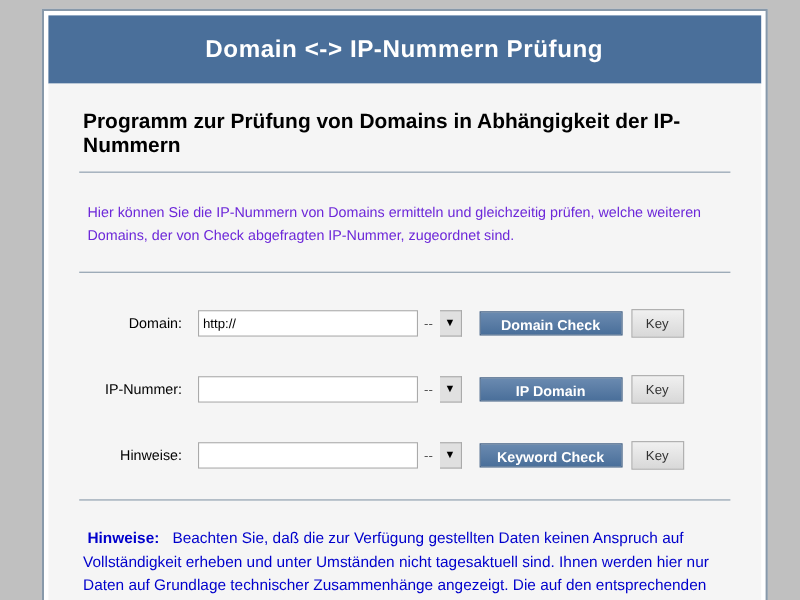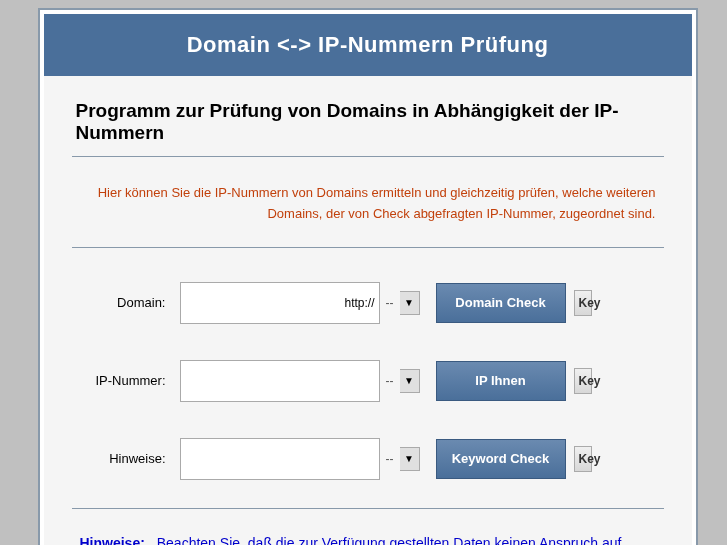--- a/index.html
+++ b/index.html
@@ -51,24 +51,23 @@
     }
 
     .divider {
       border: none;
       border-top: 1px solid #8899aa;
       margin: 8px 0 14px 0;
     }
 
     .description {
       font-size: 13px;
-      color: #c2410c;
+      color: #6d28d9;
       line-height: 1.6;
       margin-bottom: 18px;
-      text-align: right;
     }
 
     .divider2 {
       border: none;
       border-top: 1px solid #8899aa;
       margin: 0 0 18px 0;
     }
 
     .form-section {
       padding: 0 10px;
@@ -90,26 +89,25 @@
     }
 
     .input-group {
       display: flex;
       align-items: center;
       margin-right: 12px;
     }
 
     .text-input {
       width: 200px;
-      height: 42px;
+      height: 24px;
       border: 1px solid #aaa;
       padding: 2px 4px;
       font-size: 12px;
       background: #fff;
-      text-align: right;
     }
 
     .dash-label {
       margin: 0 2px;
       font-size: 12px;
       color: #555;
     }
 
     .dropdown-btn {
       width: 20px;
@@ -119,39 +117,38 @@
       background: #e0e0e0;
       cursor: pointer;
       display: flex;
       align-items: center;
       justify-content: center;
       font-size: 10px;
     }
 
     .check-btn {
       width: 130px;
-      height: 40px;
+      height: 22px;
       background: linear-gradient(to bottom, #6a8ab0, #4a6f9a);
       color: #fff;
       border: 1px solid #3a5a80;
       font-size: 13px;
       font-weight: bold;
       cursor: pointer;
       margin-right: 8px;
     }
 
     .key-btn {
-      width: 18px;
+      width: 48px;
       height: 26px;
       background: linear-gradient(to bottom, #f0f0f0, #d8d8d8);
       color: #333;
       border: 1px solid #aaa;
       font-size: 12px;
       cursor: pointer;
-      font-weight: bold;
     }
 
     .divider3 {
       border: none;
       border-top: 1px solid #8899aa;
       margin: 6px 0 12px 0;
     }
 
     .notice {
       font-size: 14px;
@@ -215,21 +212,21 @@
         <button class="key-btn">Key</button>
       </div>
 
       <div class="form-row">
         <div class="form-label">IP-Nummer:</div>
         <div class="input-group">
           <input type="text" class="text-input" value="" style="">
           <span class="dash-label">--</span>
           <button class="dropdown-btn">▼</button>
         </div>
-        <button class="check-btn">IP Ihnen</button>
+        <button class="check-btn">IP Domain</button>
         <button class="key-btn">Key</button>
       </div>
 
       <div class="form-row">
         <div class="form-label">Hinweise:</div>
         <div class="input-group">
           <input type="text" class="text-input" value="" style="">
           <span class="dash-label">--</span>
           <button class="dropdown-btn">▼</button>
         </div>

